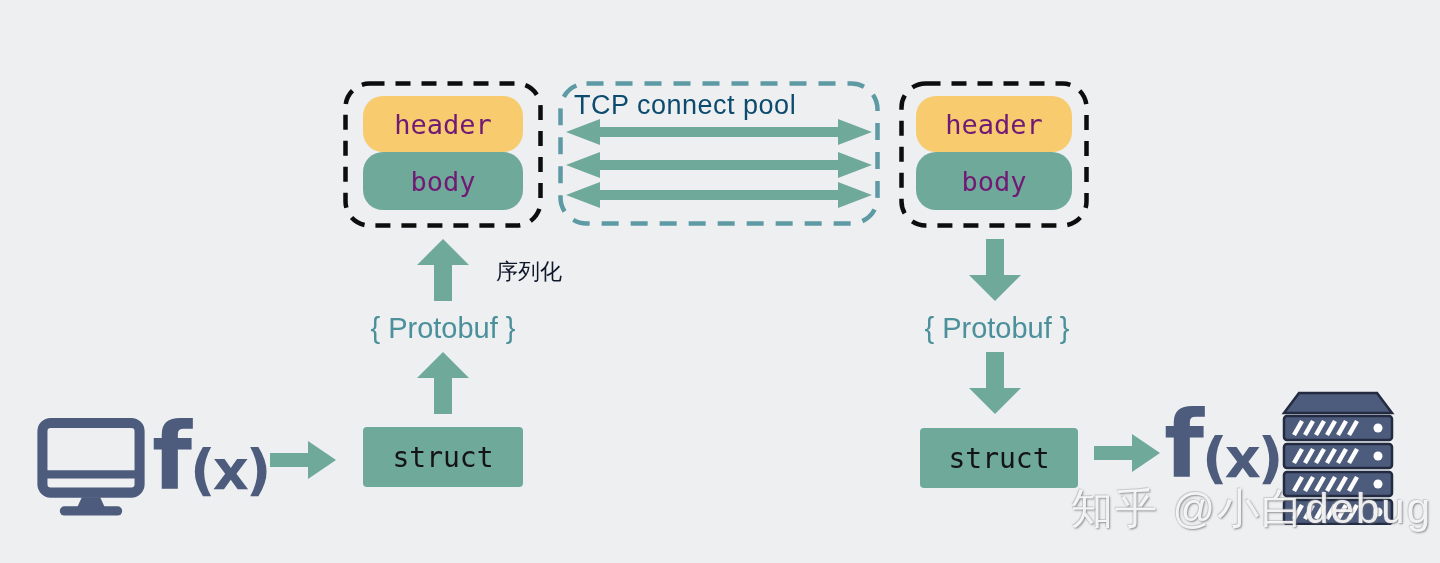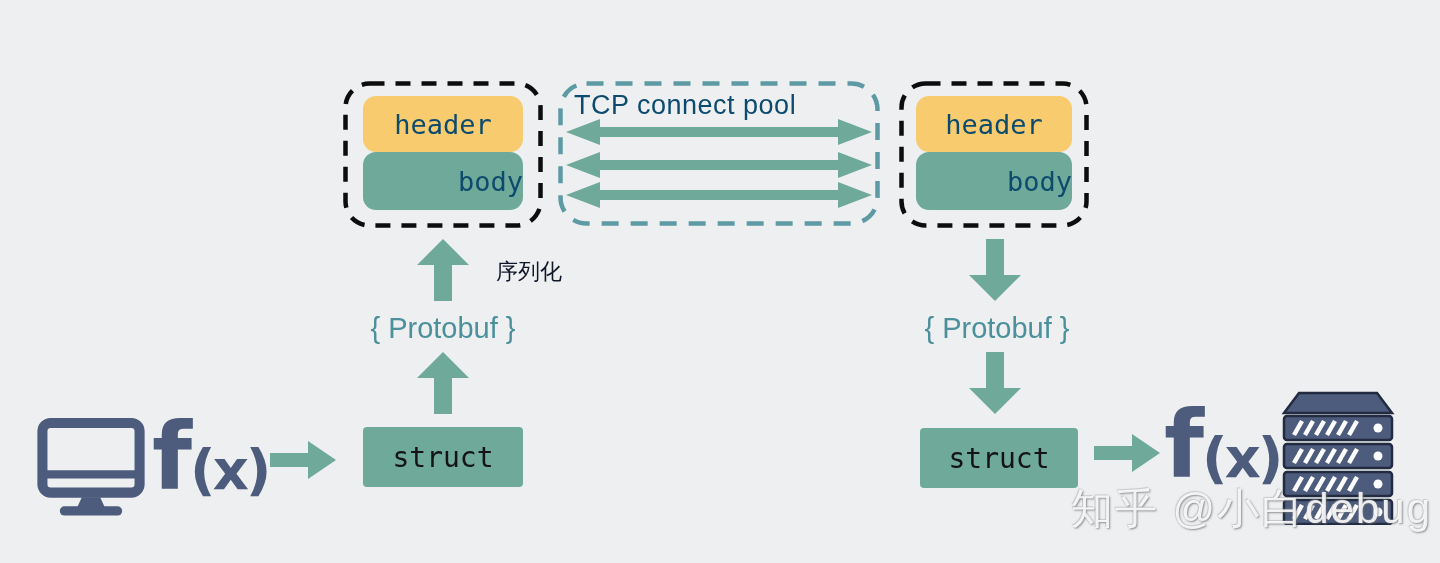--- a/index.html
+++ b/index.html
@@ -7,25 +7,25 @@
     position:relative;width:1440px;height:563px;background:#edeff0;overflow:hidden;
     font-family:"Liberation Sans", sans-serif;
   }
   .abs{position:absolute;}
   svg{display:block;}
 
   
   .packet{border-radius:24px;}
   .packet .dash{position:absolute;left:0;top:0;}
   .slot{
-    position:absolute;border-radius:13px;display:flex;align-items:center;justify-content:center;
-    font-family:"DejaVu Sans Mono","Liberation Mono",monospace;font-size:27px;color:#0c4a6e;
+    position:absolute;border-radius:20px;display:flex;align-items:center;justify-content:center;
+    font-family:"DejaVu Sans Mono","Liberation Mono",monospace;font-size:27px;color:#701a75;
   }
   .slot.header{background:#f7cb6e;}
-  .slot.body{background:#6fa99a;justify-content:flex-end;}
+  .slot.body{background:#6fa99a;}
 
   
   .pool-title{
     position:absolute;left:16px;top:9px;width:100%;
     color:#0c4a6e;font-size:27px;font-weight:500;letter-spacing:.5px;
   }
 
   .teal-label{color:#0f172a;font-size:22px;font-weight:500;}
   .protobuf{
     position:absolute;width:180px;text-align:center;color:#4b909b;font-size:29px;font-weight:500;

